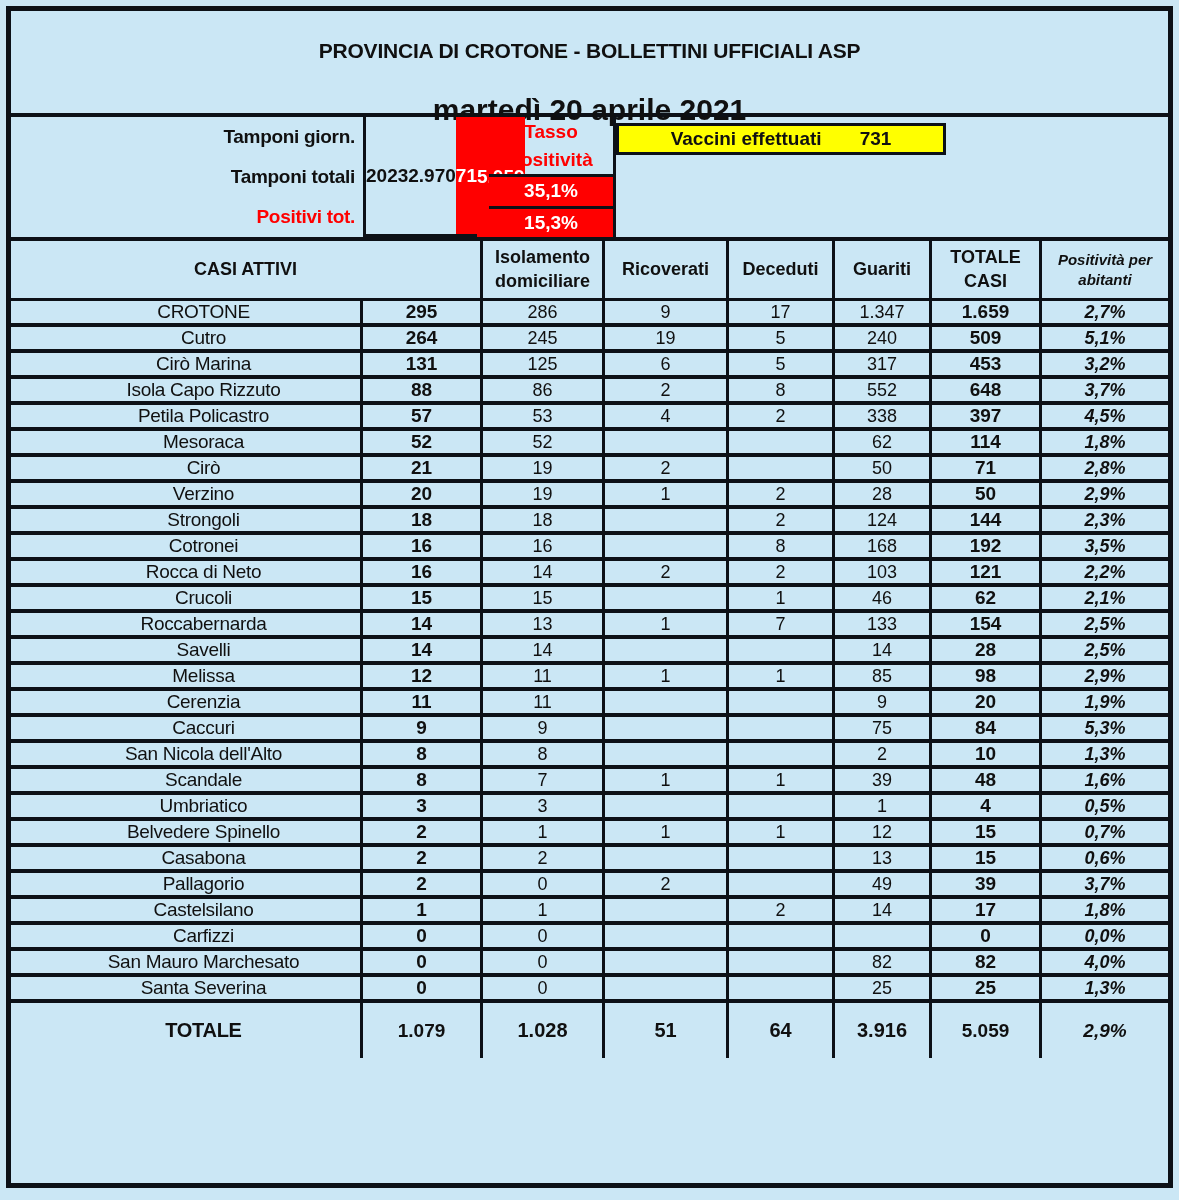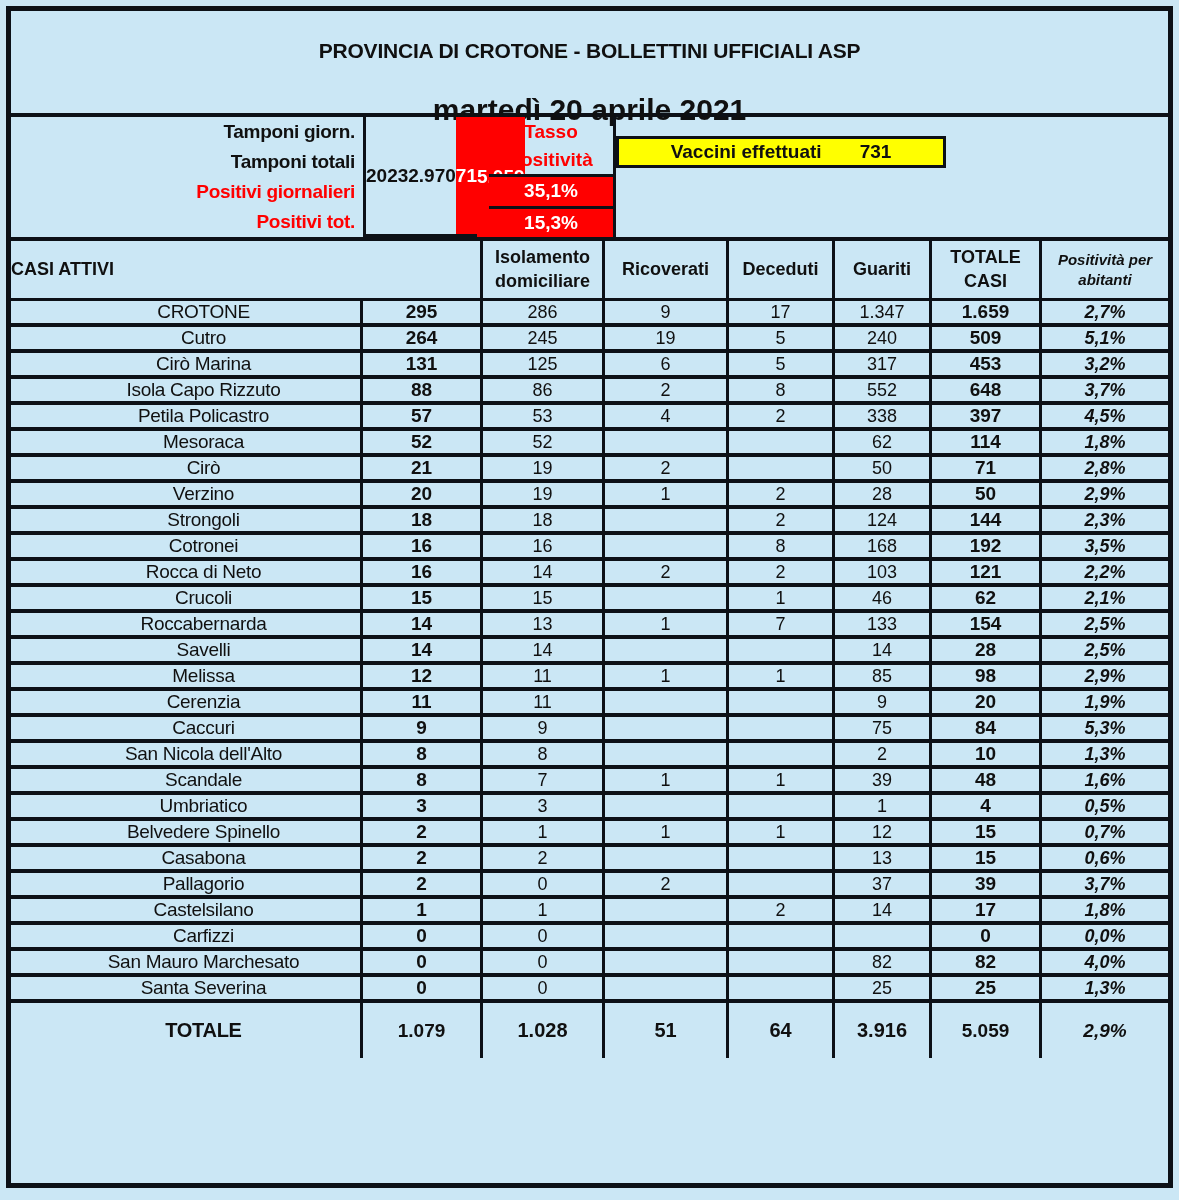--- a/index.html
+++ b/index.html
@@ -74,21 +74,21 @@
     border-bottom:3px solid var(--ink);
     padding:0 14px;
   }
   .tasso-val{
     flex:1;display:flex;align-items:center;justify-content:center;
     background:var(--red);color:var(--white);font-weight:bold;font-size:19px;
   }
   .tasso-val.mid{border-bottom:3px solid var(--ink);}
   .right-region{position:relative;}
   .vaccini-box{
-    position:absolute;left:0;top:19px;
+    position:absolute;left:0;top:6px;
     width:330px;height:32px;
     background:var(--yellow);
     border:3px solid var(--ink);
     display:flex;align-items:center;justify-content:center;gap:38px;
     font-weight:bold;font-size:19px;
   }
   
   table{
     width:100%;
     table-layout:fixed;
@@ -97,21 +97,21 @@
   }
   th,td{
     border-right:3px solid var(--ink);
     border-bottom:4px solid var(--ink);
     text-align:center;vertical-align:middle;
     padding:0;
     overflow:hidden;
   }
   th:last-child,td:last-child{border-right:none;}
   thead th{height:60px;font-size:18px;font-weight:bold;line-height:1.3;border-bottom:3px solid var(--ink);}
-  thead th.h-attivi{text-align:left;}
+  thead th.h-attivi{text-align:center;}
   thead th.h-pos{font-size:15px;font-style:italic;margin-left:32px;}
   tbody td{height:26px;font-size:18px;}
   td.c-name{font-size:19px;letter-spacing:-0.3px;padding-left:36px;}
   td.c-attivi{font-weight:bold;font-size:19px;}
   td.c-tot{font-weight:bold;font-size:19px;}
   td.c-pos{font-weight:bold;font-style:italic;}
   tfoot td{height:55px;font-weight:bold;font-size:20px;border-bottom:none;}
   tfoot td.c-name{font-size:20px;}
   tfoot td.c-pos{font-style:italic;font-size:19px;}
 </style>
@@ -122,21 +122,20 @@
 
   <div class="title-section">
     <div class="main-title">PROVINCIA DI CROTONE - BOLLETTINI UFFICIALI ASP</div>
     <div class="date-line">martedì 20 aprile 2021</div>
   </div>
 
   <div class="summary">
     <div class="labels-col">
       <div class="sum-label">Tamponi giorn.</div>
       <div class="sum-label">Tamponi totali</div>
-      <div class="sum-label red">Positivi giornalieri</div>
       <div class="sum-label red">Positivi tot.</div>
     </div>
     <div class="values-col">
       <div class="sum-value">202</div>
       <div class="sum-value">32.970</div>
       <div class="sum-value redcell">71</div>
       <div class="sum-value redcell">5.059</div>
     </div>
     <div class="tasso-col">
       <div class="tasso-head">Tasso positività</div>
@@ -393,21 +392,21 @@
           <td class="c-gua">13</td>
           <td class="c-tot">15</td>
           <td class="c-pos">0,6%</td>
         </tr>
         <tr>
           <td class="c-name">Pallagorio</td>
           <td class="c-attivi">2</td>
           <td class="c-iso">0</td>
           <td class="c-ric">2</td>
           <td class="c-dec"></td>
-          <td class="c-gua">37</td>
+          <td class="c-gua">49</td>
           <td class="c-tot">39</td>
           <td class="c-pos">3,7%</td>
         </tr>
         <tr>
           <td class="c-name">Castelsilano</td>
           <td class="c-attivi">1</td>
           <td class="c-iso">1</td>
           <td class="c-ric"></td>
           <td class="c-dec">2</td>
           <td class="c-gua">14</td>

